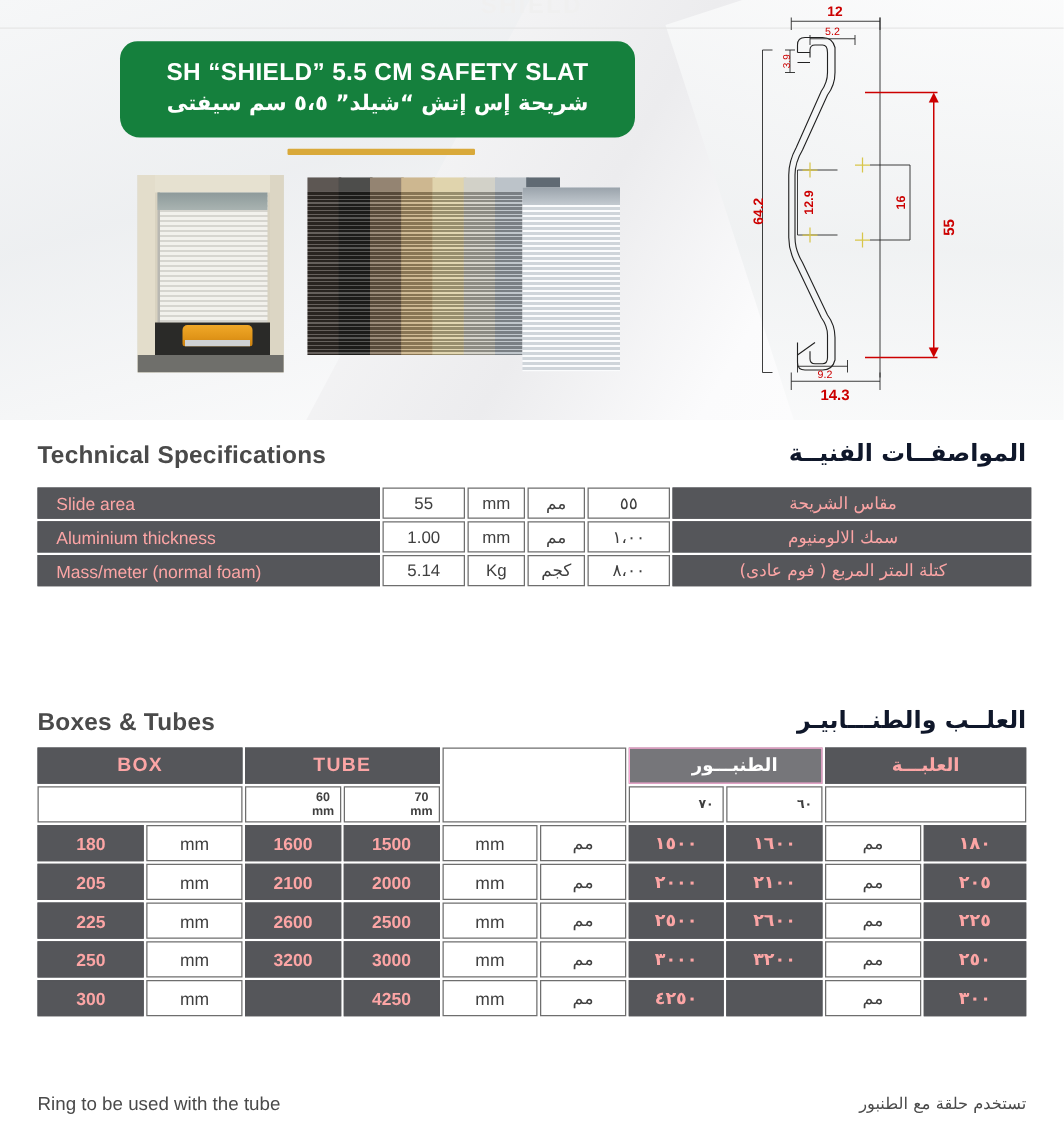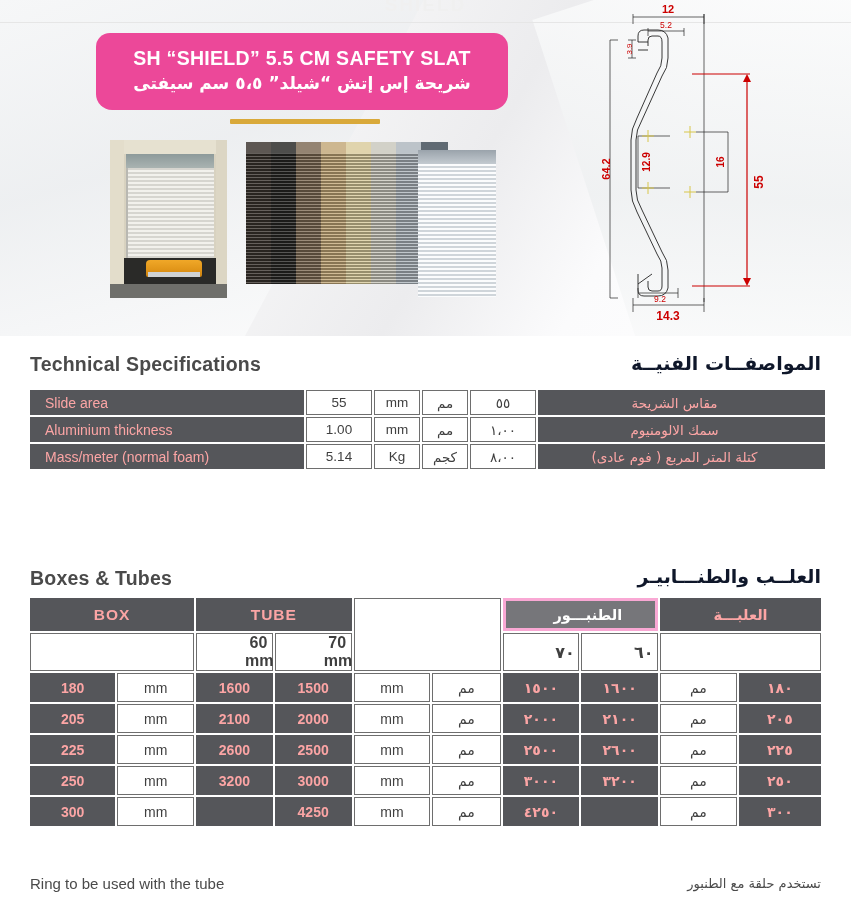--- a/index.html
+++ b/index.html
@@ -33,21 +33,21 @@
     font-size:19px;font-weight:bold;letter-spacing:2px;
     color:#f0f0f0;
   }
   .topline{
     position:absolute;left:0;top:22px;width:851px;height:1px;background:#e6e6e6;
   }
 
   
   .banner{
     position:absolute;left:96px;top:33px;width:412px;height:77px;
-    background:#ec4899;
+    background:#15803d;
     border-radius:14px 14px 16px 16px;
     display:flex;flex-direction:column;align-items:center;justify-content:center;
     box-sizing:border-box;padding-bottom:2px;
   }
   .banner .en{
     color:#ffffff;font-size:19.5px;font-weight:bold;letter-spacing:.3px;
     line-height:1.15;white-space:nowrap;
   }
   .banner .ar{
     color:#ffffff;font-size:17px;font-weight:bold;direction:rtl;
@@ -131,36 +131,36 @@
   }
 
   
   table{border-collapse:separate;border-spacing:2px;table-layout:fixed;}
   td{
     height:22px;font-size:13.5px;text-align:center;vertical-align:middle;
     background:#ffffff;border:1px solid #6e6e6e;color:#3f3f3f;
     padding:0;
   }
   td.dark{background:#55565a;color:#fca5a5;border:1px solid #55565a;}
-  td.mid{background:#76767a;color:#ffffff;border:3px solid #f9a8d4;padding-left:15px;}
+  td.mid{background:#76767a;color:#ffffff;border:1px solid #f9a8d4;padding-left:15px;}
   td.blank{background:#ffffff;border:1px solid #6e6e6e;}
   td.lbl{text-align:left;padding-left:14px;font-size:14px;}
   td.ar{direction:rtl;font-family:"DejaVu Sans",sans-serif;font-size:13.5px;}
   td.ar-lbl{direction:rtl;text-align:center;padding-right:14px;font-size:13.5px;
             font-family:"DejaVu Sans",sans-serif;}
 
   #spec-table{position:absolute;left:28px;top:388px;width:795px;}
   #spec-table td{height:23px;}
 
   #bt-table{position:absolute;left:28px;top:596px;width:795px;}
   #bt-table td{height:27px;font-weight:bold;font-size:14px;}
   #bt-table td.unit{font-weight:normal;}
   #bt-table td.hdr{font-size:15.5px;letter-spacing:1px;}
   #bt-table td.hdr-ar{font-size:14.5px;letter-spacing:0;}
-  #bt-table td.sub{font-weight:bold;font-size:16px;padding-left:48px;}
+  #bt-table td.sub{font-weight:bold;font-size:10px;padding-left:48px;}
 
   .foot-en{
     position:absolute;left:30px;top:875px;font-size:15px;color:#4a4a4a;
   }
   .foot-ar{
     position:absolute;right:30px;top:876px;font-size:13px;color:#4a4a4a;
     direction:rtl;font-family:"DejaVu Sans",sans-serif;
   }
 </style>
 </head>

